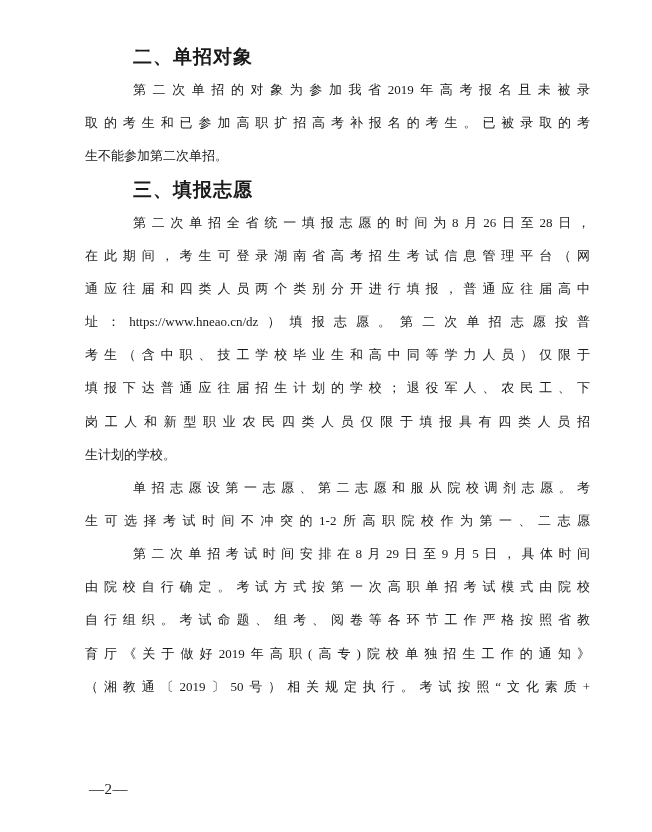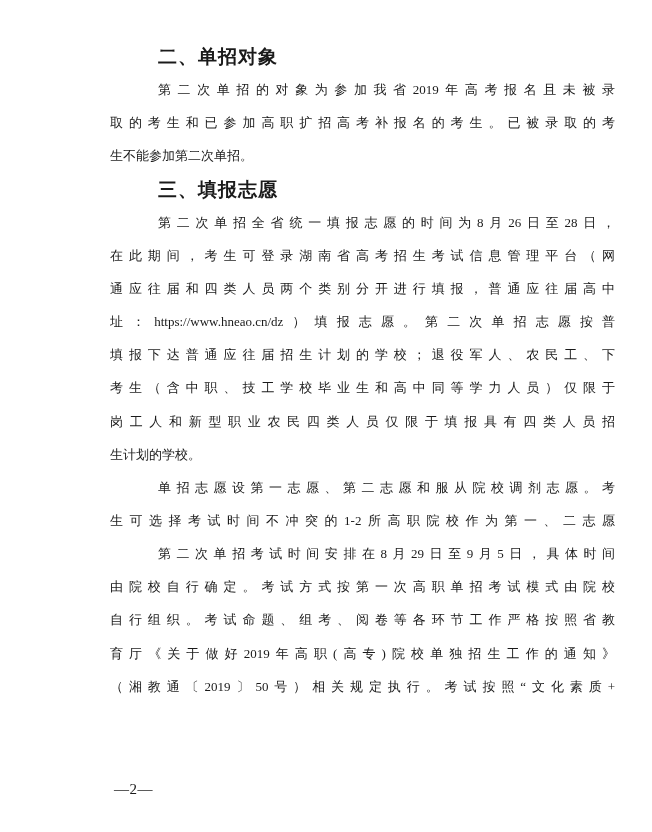--- a/index.html
+++ b/index.html
@@ -8,21 +8,20 @@
     width: 652px;
     height: 832px;
     overflow: hidden;
   }
   .page {
     position: relative;
     width: 548px;
     height: 832px;
     background: #ffffff;
     color: #1a1a1a;
-    margin-left: 25px;
   }
   .content {
     position: absolute;
     left: 85px;
     top: 40px;
     width: 505px;
   }
   .line {
     height: 33.15px;
     line-height: 33.15px;
@@ -65,22 +64,22 @@
   <div class="content">
     <div class="line heading">二、单招对象</div>
     <div class="line j indent">第二次单招的对象为参加我省2019年高考报名且未被录</div>
     <div class="line j">取的考生和已参加高职扩招高考补报名的考生。已被录取的考</div>
     <div class="line">生不能参加第二次单招。</div>
     <div class="line heading">三、填报志愿</div>
     <div class="line j indent">第二次单招全省统一填报志愿的时间为8月26日至28日，</div>
     <div class="line j">在此期间，考生可登录湖南省高考招生考试信息管理平台（网</div>
     <div class="line j">通应往届和四类人员两个类别分开进行填报，普通应往届高中</div>
     <div class="line j">址：https://www.hneao.cn/dz）填报志愿。第二次单招志愿按普</div>
+    <div class="line j">考生（含中职、技工学校毕业生和高中同等学力人员）仅限于</div>
     <div class="line j">填报下达普通应往届招生计划的学校；退役军人、农民工、下</div>
-    <div class="line j">考生（含中职、技工学校毕业生和高中同等学力人员）仅限于</div>
     <div class="line j">岗工人和新型职业农民四类人员仅限于填报具有四类人员招</div>
     <div class="line">生计划的学校。</div>
     <div class="line j indent">单招志愿设第一志愿、第二志愿和服从院校调剂志愿。考</div>
     <div class="line j">生可选择考试时间不冲突的1-2所高职院校作为第一、二志愿</div>
     <div class="line j indent">第二次单招考试时间安排在8月29日至9月5日，具体时间</div>
     <div class="line j">由院校自行确定。考试方式按第一次高职单招考试模式由院校</div>
     <div class="line j">自行组织。考试命题、组考、阅卷等各环节工作严格按照省教</div>
     <div class="line j">育厅《关于做好2019年高职(高专)院校单独招生工作的通知》</div>
     <div class="line j">（湘教通〔2019〕50号）相关规定执行。考试按照“文化素质+</div>
   </div>

